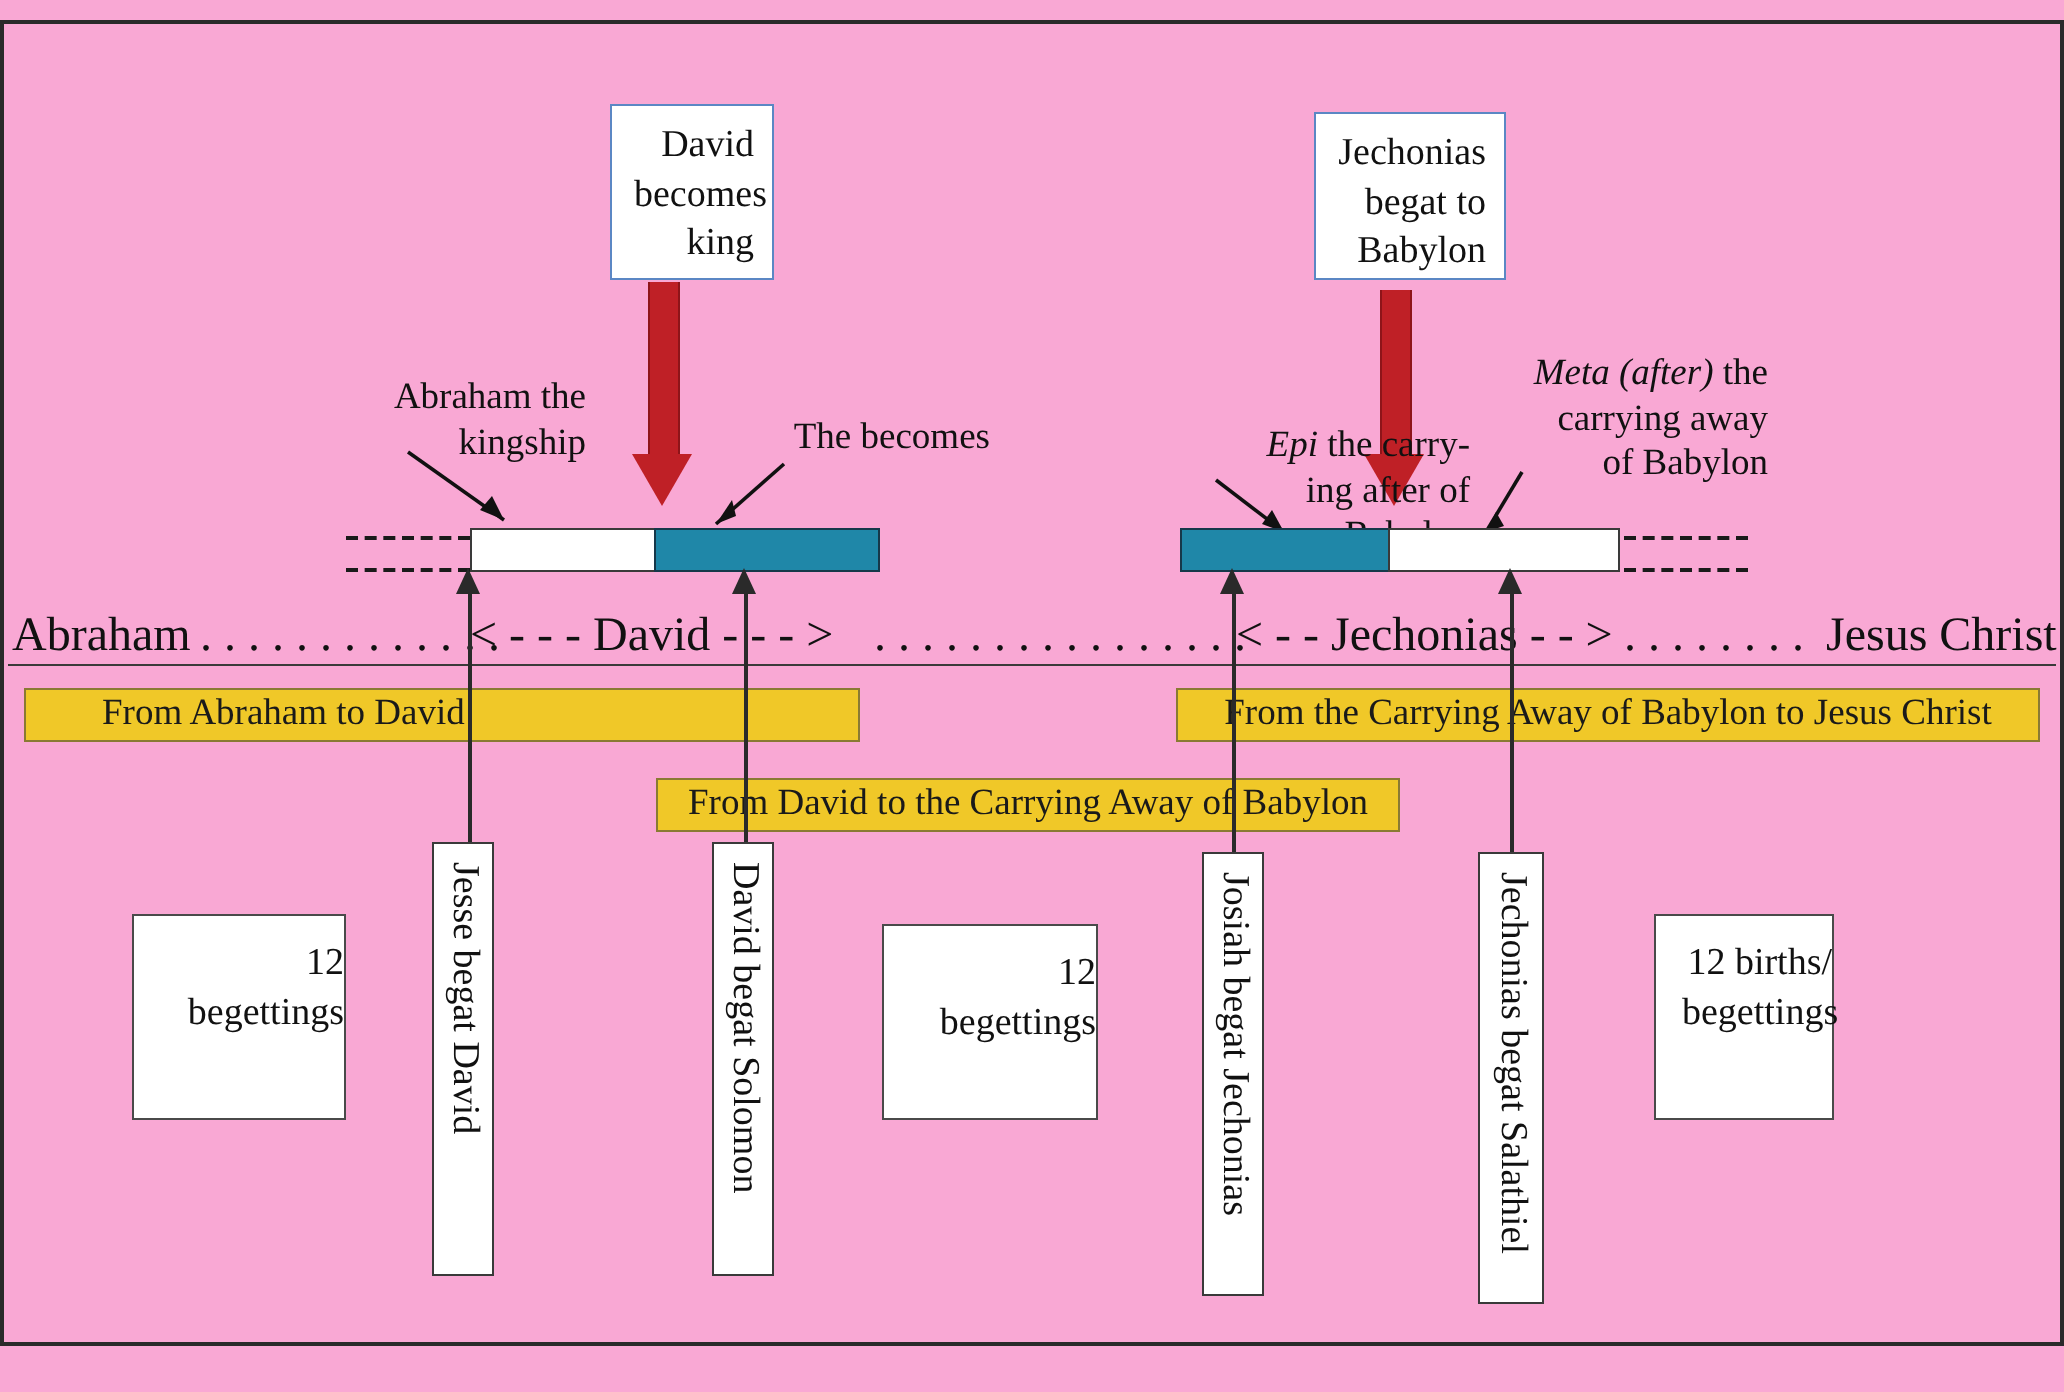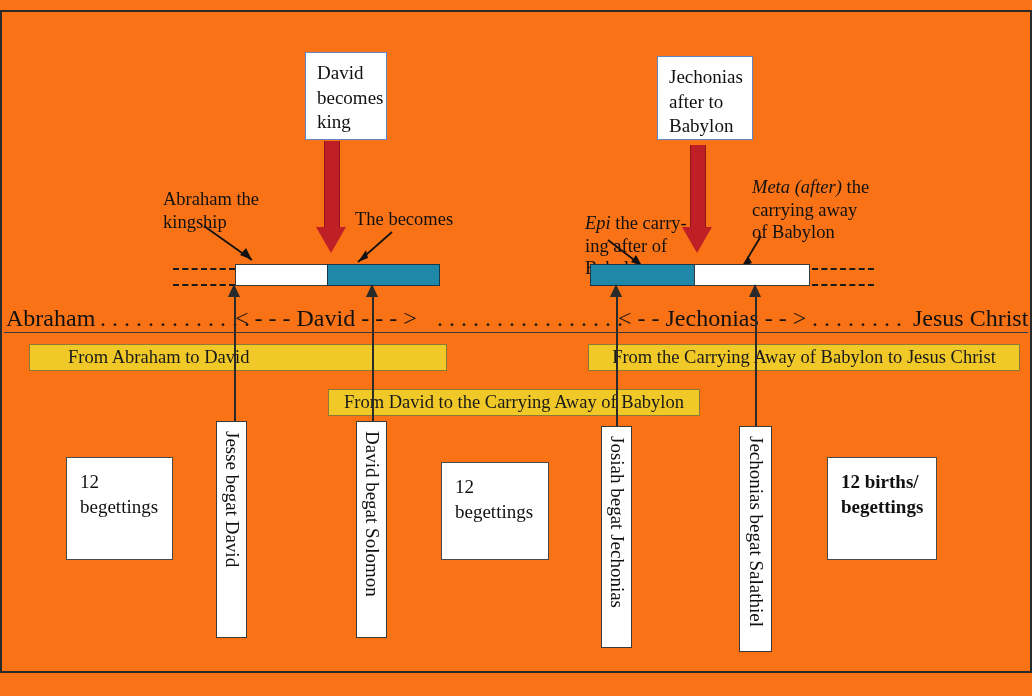--- a/index.html
+++ b/index.html
@@ -1,17 +1,17 @@
 <!DOCTYPE html>
 <html><head>
 <meta charset="utf-8">
 <style>
   html,body{margin:0;padding:0;background:#fff;}
   body{font-family:"Liberation Serif","DejaVu Serif",serif;color:#111;}
-  #page{position:relative;width:1032px;height:696px;background:#f97316;overflow:hidden;}
+  #page{position:relative;width:1032px;height:696px;background:#f9a8d4;overflow:hidden;text-align:right;}
 
   .rule{position:absolute;left:0;width:1032px;height:2px;background:#2a2a2a;}
   .rule.top{top:10px;}
   .rule.bottom{top:671px;}
   .vrule{position:absolute;top:10px;width:2px;height:662px;background:#2a2a2a;}
   .vrule.left{left:0;}
   .vrule.right{left:1030px;}
 
   
   .callout{position:absolute;border:1.5px solid #5b87c4;background:#fff;
@@ -82,21 +82,21 @@
     <div>becomes</div>
     <div>king</div>
   </div>
   <div class="redarrow" style="left:316px;top:141px;width:30px;height:112px;">
     <div class="shaft" style="height:86px;"></div>
     <div class="head" style="top:86px;"></div>
   </div>
 
   <div class="callout" style="left:657px;top:56px;width:96px;height:84px;">
     <div>Jechonias</div>
-    <div>after to</div>
+    <div>begat to</div>
     <div>Babylon</div>
   </div>
   <div class="redarrow" style="left:682px;top:145px;width:30px;height:108px;">
     <div class="shaft" style="height:82px;"></div>
     <div class="head" style="top:82px;"></div>
   </div>
 
   <div class="label" style="left:163px;top:188px;width:130px;">
     <div>Abraham the</div>
     <div>kingship</div>
@@ -117,21 +117,21 @@
   <div class="label" style="left:585px;top:168px;width:150px;margin-top:44px;">
     <div><i>Epi</i><span> the carry-</span></div>
     <div>ing after of</div>
     <div>Babylon</div>
   </div>
   <svg class="ptr" style="left:604px;top:236px;" width="50" height="38">
     <line x1="4" y1="4" x2="38" y2="30" stroke="#111" stroke-width="1.8"></line>
     <polygon points="38,30 27,26 32,19" fill="#111"></polygon>
   </svg>
 
-  <div class="label" style="left:752px;top:176px;width:170px;">
+  <div class="label" style="left:714px;top:176px;width:170px;">
     <div><i>Meta (after)</i><span> the</span></div>
     <div>carrying away</div>
     <div>of Babylon</div>
   </div>
   <svg class="ptr" style="left:735px;top:232px;" width="36" height="42">
     <line x1="26" y1="4" x2="8" y2="34" stroke="#111" stroke-width="1.8"></line>
     <polygon points="8,34 17,31 13,24" fill="#111"></polygon>
   </svg>
 
   <div class="dash" style="left:173px;top:268px;width:62px;"></div>
@@ -148,21 +148,21 @@
     <span class="tl" style="left:6px;">Abraham</span>
     <span class="tl" style="left:100px;">. . . . . . . . . . . . .</span>
     <span class="tl" style="left:235px;">&lt; - - -  David  - - - &gt;</span>
     <span class="tl" style="left:437px;">. . . . . . . . . . . . . . . .</span>
     <span class="tl" style="left:618px;">&lt; - -  Jechonias  - - &gt;</span>
     <span class="tl" style="left:812px;">. . . . . . . .</span>
     <span class="tl" style="left:913px;">Jesus Christ</span>
   </div>
   <div class="tl-underline"></div>
 
-  <div class="ybar" style="left:29px;top:344px;width:418px;">
+  <div class="ybar" style="left:12px;top:344px;width:418px;">
     <span class="pad" style="padding-left:38px;">From        Abraham        to        David</span>
   </div>
   <div class="ybar center" style="left:588px;top:344px;width:432px;">
     <span>From the Carrying Away of Babylon to Jesus Christ</span>
   </div>
   <div class="ybar center" style="left:328px;top:389px;width:372px;">
     <span>From David to the Carrying Away of Babylon</span>
   </div>
 
   <div class="conn" style="left:234px;top:296px;height:126px;"></div>
@@ -196,18 +196,18 @@
   <div class="nbox" style="left:66px;top:457px;width:107px;height:103px;">
     <div>12</div>
     <div>begettings</div>
   </div>
 
   <div class="nbox" style="left:441px;top:462px;width:108px;height:98px;">
     <div>12</div>
     <div>begettings</div>
   </div>
 
-  <div class="nbox" style="left:827px;top:457px;width:110px;height:103px;font-weight:bold;">
+  <div class="nbox" style="left:827px;top:457px;width:90px;height:103px;">
     <div>12 births/</div>
     <div>begettings</div>
   </div>
 
 </div>
 
 </body></html>

